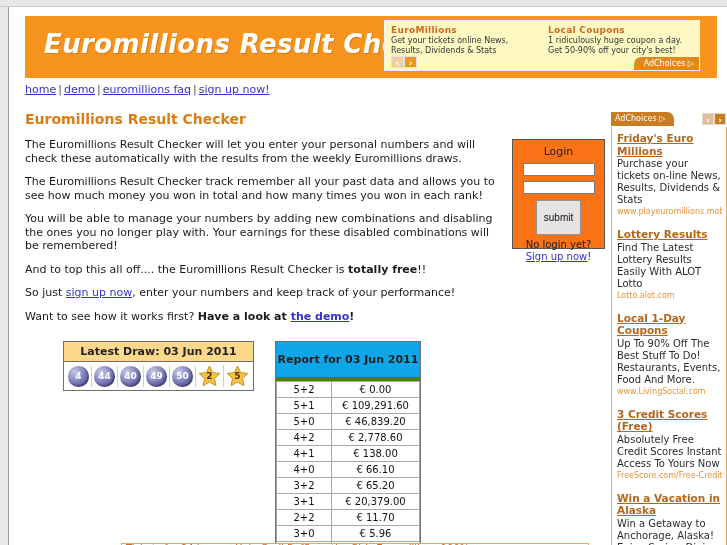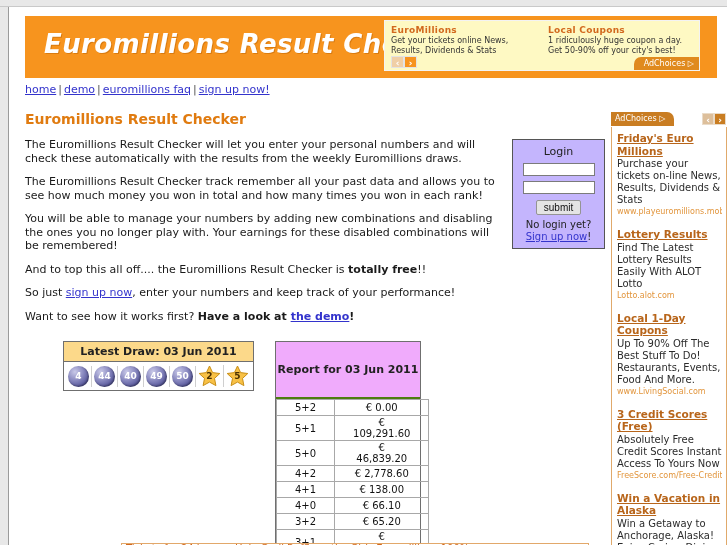--- a/index.html
+++ b/index.html
@@ -56,29 +56,29 @@
   h1.page-title{
     margin:0 0 11px 0;font-size:14px;font-weight:bold;color:#e07b10;
     font-family:"DejaVu Sans","Liberation Sans",sans-serif;
   }
   .para{width:470px;margin:0 0 10px 0;font-size:11px;line-height:13.5px;color:#1a1a1a;}
   .para a{color:#3333cc;text-decoration:underline;}
 
   
   .login{
     position:absolute;left:487px;top:28px;width:93px;height:110px;
-    border:1px solid #555;background:#c4b5fd;box-sizing:border-box;text-align:center;
+    border:1px solid #555;background:#f97316;box-sizing:border-box;text-align:center;
   }
   .login-title{font-size:11px;color:#222;margin:5px 0 5px 0;}
   .login input.txt{
     display:block;width:72px;height:13px;margin:0 auto 5px auto;
     border:1px solid #7b7b7b;background:#fff;font-size:10px;box-sizing:border-box;
   }
   .login .submit{
-    font-size:10px;padding:1px 7px;margin:1px 0 4px 0;
+    font-size:10px;padding:11px 7px;margin:1px 0 4px 0;
     border:1px solid #949494;background:#e4e4e4;color:#111;border-radius:2px;cursor:pointer;
   }
   .login .nologin{font-size:10px;color:#222;line-height:12px;}
   .login .nologin a{color:#3333cc;text-decoration:underline;}
 
   
   .panels{position:relative;margin:18px 0 0 16px;}
   .draw-box{
     position:absolute;left:38px;top:0;width:191px;
     border:1px solid #6f6f6f;background:#ffffff;box-sizing:border-box;
@@ -102,25 +102,25 @@
     display:flex;align-items:center;justify-content:center;
   }
   .star svg{position:absolute;left:0;top:0;}
   .star span{position:relative;font-size:9px;font-weight:bold;color:#4a3000;}
 
   .report{
     position:absolute;left:250px;top:0;width:146px;
     border:1px solid #6f6f6f;background:#ffffff;box-sizing:border-box;
   }
   .report-head{
-    background:#f0abfc;border-bottom:2px solid #4d7c0f;
-    font-size:11px;font-weight:bold;color:#222;text-align:center;padding:21px 0;
+    background:#0ea5e9;border-bottom:4px solid #4d7c0f;
+    font-size:11px;font-weight:bold;color:#222;text-align:center;padding:11px 0;
   }
   table.rep{width:100%;border-collapse:collapse;}
-  table.rep td{border:1px solid #a8a8a8;font-size:10px;color:#111;padding:1px 18px;height:13px;}
+  table.rep td{border:1px solid #a8a8a8;font-size:10px;color:#111;padding:1px 10px;height:13px;}
   table.rep td.rank{width:34px;text-align:center;}
   table.rep td.amt{text-align:center;}
 
   
   .bottom-ad{
     position:absolute;left:112px;top:536px;width:468px;height:9px;
     border:1px solid #e2a86a;background:#ffffff;box-sizing:border-box;overflow:hidden;
   }
   .bottom-ad .txt{
     font-size:10px;color:#d2691e;white-space:nowrap;padding:0 4px;line-height:10px;

